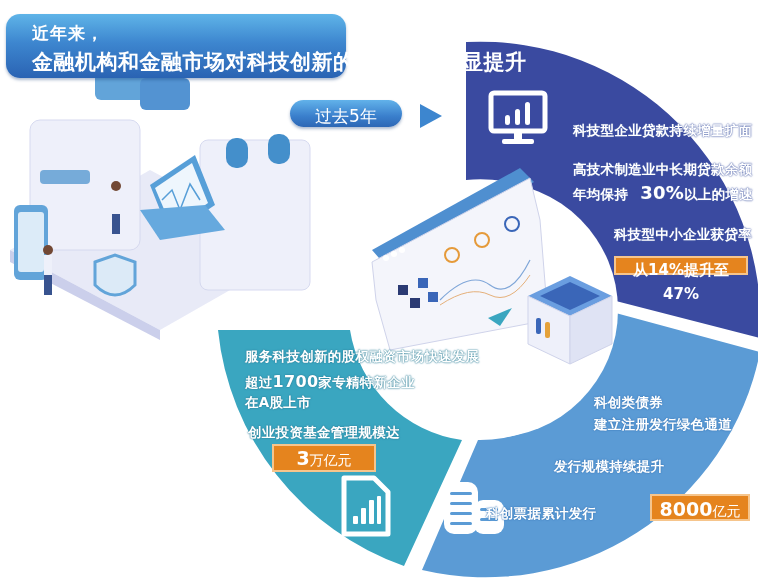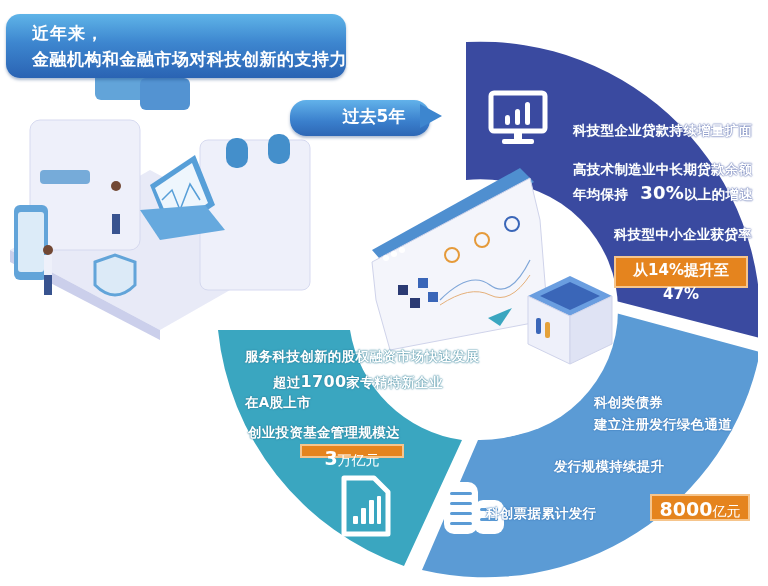--- a/index.html
+++ b/index.html
@@ -3,24 +3,24 @@
 <meta charset="utf-8">
 <style>
   html,body{margin:0;padding:0;background:#ffffff;}
   body{width:768px;height:586px;position:relative;overflow:hidden;font-family:"DejaVu Sans","Liberation Sans",sans-serif;}
   .abs{position:absolute;}
   #ring{position:absolute;left:0;top:0;width:768px;height:586px;}
   .title-banner{position:absolute;left:6px;top:14px;width:340px;height:64px;border-radius:14px;
     background:linear-gradient(180deg,#5fb4e8 0%,#3d86cf 45%,#2a63b3 100%);
     box-shadow:0 2px 3px rgba(20,60,120,.35);}
   .title-line1{position:absolute;left:26px;top:8px;color:#fff;font-weight:bold;font-size:17px;letter-spacing:1px;}
-  .title-line2{position:absolute;left:26px;top:34px;color:#fff;font-weight:bold;font-size:17px;letter-spacing:0.5px;white-space:nowrap;}
-  .pill{position:absolute;left:290px;top:100px;width:112px;height:36px;border-radius:16px;
+  .title-line2{position:absolute;left:26px;top:34px;color:#fff;font-weight:bold;font-size:21px;letter-spacing:0.5px;white-space:nowrap;}
+  .pill{position:absolute;left:290px;top:100px;width:112px;height:27px;border-radius:16px;
     background:linear-gradient(180deg,#62b2ea 0%,#3a7fcc 60%,#2d67b5 100%);
-    color:#fff;font-weight:bold;font-size:17px;text-align:center;line-height:32px;box-shadow:0 2px 3px rgba(20,60,120,.35);padding-left:28px;}
+    color:#fff;font-weight:normal;font-size:17px;text-align:center;line-height:32px;box-shadow:0 2px 3px rgba(20,60,120,.35);}
   .arrow{position:absolute;left:420px;top:104px;width:0;height:0;border-top:12px solid transparent;border-bottom:12px solid transparent;border-left:22px solid #3d86cf;}
   .lbl{position:absolute;color:#fff;font-weight:bold;font-size:13.5px;white-space:nowrap;
     text-shadow:0 0 2px #4a5fa8,0 0 1px #4a5fa8;letter-spacing:0.3px;}
   .lbl.teal{text-shadow:0 0 2px #2c7f98,0 0 1px #2c7f98;}
   .lbl.mid{text-shadow:0 0 2px #3a78b8,0 0 1px #3a78b8;}
   .badge{position:absolute;background:#e5841e;color:#fff;font-weight:bold;text-align:center;
     border:2px solid #f6c58c;box-sizing:border-box;}
   .badge .num{font-size:19px;}
   .badge .unit{font-size:14px;font-weight:normal;}
 </style>
@@ -115,21 +115,21 @@
   <rect x="17" y="25" width="5" height="10" rx="2.5" fill="#fff"></rect>
   <rect x="27" y="19" width="5" height="16" rx="2.5" fill="#fff"></rect>
   <rect x="37" y="12" width="5" height="23" rx="2.5" fill="#fff"></rect>
 </svg>
 <div class="lbl" style="left:573px;top:122px;">科技型企业贷款持续增量扩面</div>
 <div class="lbl" style="left:573px;top:161px;">高技术制造业中长期贷款余额</div>
 <div class="lbl" style="left:573px;top:182px;">
   <span>年均保持</span><span style="font-size:18px;margin-left:12px;">30%</span><span>以上的增速</span>
 </div>
 <div class="lbl" style="left:614px;top:226px;text-align:center;">科技型中小企业获贷率</div>
-<div class="badge" style="left:614px;top:256px;width:134px;height:32px;line-height:24px;font-size:15px;">从14%提升至47%</div>
+<div class="badge" style="left:614px;top:256px;width:134px;height:19px;line-height:24px;font-size:15px;">从14%提升至47%</div>
 
 <div class="lbl mid" style="left:594px;top:394px;">科创类债券</div>
 <div class="lbl mid" style="left:594px;top:416px;font-family:Liberation Mono, monospace;">建立注册发行绿色通道</div>
 <div class="lbl mid" style="left:554px;top:458px;text-align:center;">发行规模持续提升</div>
 <svg class="abs" style="left:440px;top:478px" width="70" height="60" viewBox="0 0 70 60">
   <g fill="#fff">
     <rect x="4" y="4" width="34" height="52" rx="10"></rect>
     <rect x="34" y="22" width="30" height="34" rx="9"></rect>
   </g>
   <g fill="#5b9bd5">
@@ -140,26 +140,26 @@
     <rect x="40" y="30" width="18" height="3" rx="1.5"></rect>
     <rect x="40" y="40" width="18" height="3" rx="1.5"></rect>
   </g>
 </svg>
 <div class="lbl mid" style="left:486px;top:505px;">科创票据累计发行</div>
 <div class="badge" style="left:650px;top:494px;width:100px;height:27px;line-height:26px;">
   <span class="num">8000</span><span class="unit">亿元</span>
 </div>
 
 <div class="lbl teal" style="left:245px;top:348px;">服务科技创新的股权融资市场快速发展</div>
-<div class="lbl teal" style="left:245px;top:372px;margin-left:28px;">
+<div class="lbl teal" style="left:245px;top:372px;">
   <span>超过</span><span style="font-size:16px;">1700</span><span>家专精特新企业</span>
 </div>
 <div class="lbl teal" style="left:245px;top:394px;">在A股上市</div>
 <div class="lbl teal" style="left:248px;top:424px;">创业投资基金管理规模达</div>
-<div class="badge" style="left:272px;top:444px;width:104px;height:14px;line-height:24px;margin-left:28px;">
+<div class="badge" style="left:272px;top:444px;width:104px;height:28px;line-height:24px;">
   <span class="num">3</span><span class="unit">万亿元</span>
 </div>
 <svg class="abs" style="left:340px;top:474px" width="52" height="64" viewBox="0 0 52 64">
   <path d="M 4 4 L 34 4 L 48 18 L 48 60 L 4 60 Z" fill="none" stroke="#fff" stroke-width="5" stroke-linejoin="round"></path>
   <rect x="13" y="42" width="5" height="8" rx="1" fill="#fff"></rect>
   <rect x="21" y="34" width="5" height="16" rx="1" fill="#fff"></rect>
   <rect x="29" y="26" width="5" height="24" rx="1" fill="#fff"></rect>
   <rect x="37" y="22" width="4" height="28" rx="1" fill="#fff"></rect>
 </svg>
 

